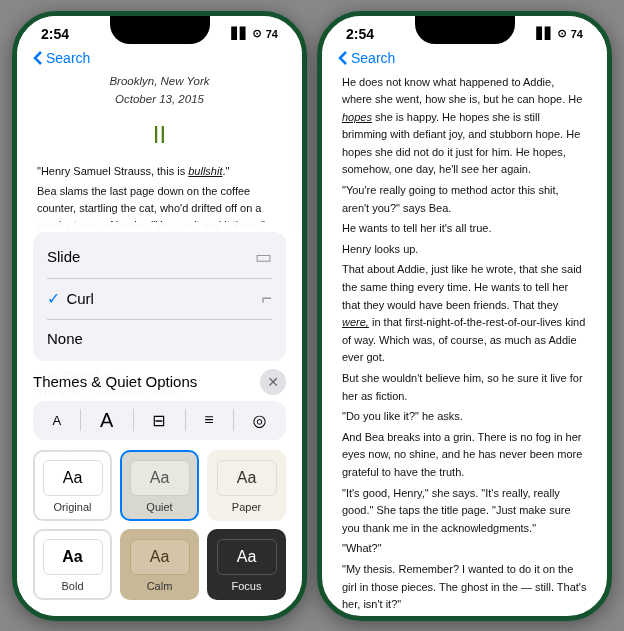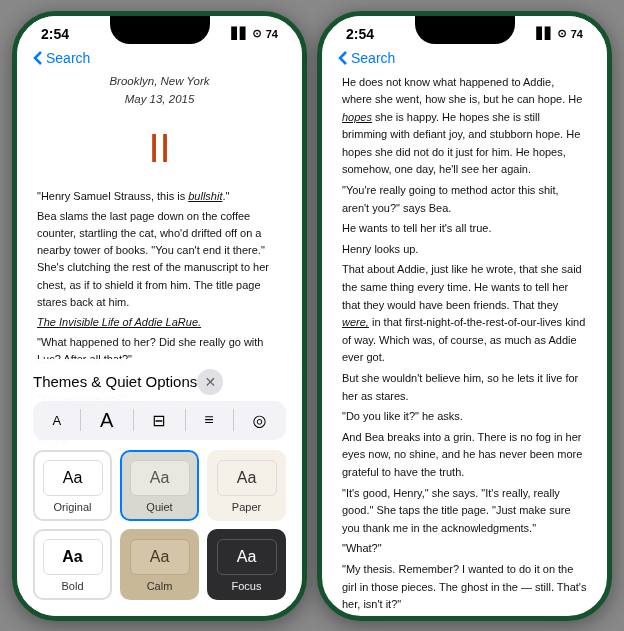--- a/index.html
+++ b/index.html
@@ -78,22 +78,22 @@
     }
     .book-header {
       text-align: center;
       font-style: italic;
       margin-bottom: 8px;
       font-size: 11.5px;
       color: #333;
     }
     .book-chapter {
       text-align: center;
-      color: #c2410c;
-      font-size: 40px;
+      color: #4d7c0f;
+      font-size: 24px;
       font-weight: 300;
       margin-bottom: 8px;
     }
     .book-text {
       font-size: 11px;
       line-height: 1.55;
       color: #111;
     }
     .book-text p { margin-bottom: 3px; }
     em { font-style: italic; text-decoration: underline; }
@@ -119,20 +119,21 @@
       padding: 10px 14px;
       font-size: 15px;
       color: #000;
     }
     .slide-option-item .check { color: #007AFF; font-size: 16px; margin-right: 6px; }
     .slide-option-item .right-icon { color: #999; font-size: 18px; }
     .divider { height: 0.5px; background: #ccc; margin: 0 14px; }
     .themes-header {
       display: flex;
       align-items: center;
+      justify-content: space-between;
       margin-bottom: 6px;
     }
     .themes-label {
       font-size: 15px;
       font-weight: 500;
       color: #000;
     }
     .themes-close {
       width: 26px; height: 26px;
       background: #e0e0e5;
@@ -232,40 +233,56 @@
         <svg viewBox="0 0 10 16" fill="none" stroke="#007AFF" stroke-width="2.5">
           <polyline points="8,2 2,8 8,14"></polyline>
         </svg>
         <span>Search</span>
       </div>
     </div>
 
     <div class="book-content">
       <div class="book-header">
         <div>Brooklyn, New York</div>
-        <div>May 13, 2015</div>
+        <div>October 13, 2015</div>
       </div>
       <div class="book-chapter">II</div>
       <div class="book-text">
         <p>"Henry Samuel Strauss, this is <em>bullshit</em>."</p>
         <p>Bea slams the last page down on the coffee counter, startling the cat, who'd drifted off on a nearby tower of books. "You can't end it there." She's clutching the rest of the manuscript to her chest, as if to shield it from him. The title page stares back at him.</p>
         <p><em>The Invisible Life of Addie LaRue.</em></p>
         <p>"What happened to her? Did she really go with Luc? After all that?"</p>
         <p>Henry shrugs. "I assume so."</p>
         <p>"You <em>assume</em> so?"</p>
         <p>The truth is, he doesn't know.</p>
         <p>He's s</p>
         <p>scribe th</p>
         <p>them in</p>
         <p>hands m</p>
       </div>
     </div>
 
     <div class="overlay-panel">
 
+      <div class="slide-options">
+        <div class="slide-option-item">
+          <span>Slide</span>
+          <span class="right-icon">▭</span>
+        </div>
+        <div class="divider"></div>
+        <div class="slide-option-item">
+          <span class="check">✓</span>
+          <span>Curl</span>
+          <span class="right-icon" style="margin-left:auto">⌐</span>
+        </div>
+        <div class="divider"></div>
+        <div class="slide-option-item">
+          <span>None</span>
+        </div>
+      </div>
 
       <div class="themes-header">
         <span class="themes-label">Themes &amp; Quiet Options</span>
         <div class="themes-close">✕</div>
       </div>
 
       <div class="toolbar-row">
         <span class="toolbar-btn toolbar-btn-a-small">A</span>
         <div class="toolbar-divider"></div>
         <span class="toolbar-btn toolbar-btn-a-large" style="font-size:20px">A</span>
@@ -343,21 +360,21 @@
         <span>Search</span>
       </div>
     </div>
 
     <div class="right-book">
       <p>He does not know what happened to Addie, where she went, how she is, but he can hope. He <em>hopes</em> she is happy. He hopes she is still brimming with defiant joy, and stubborn hope. He hopes she did not do it just for him. He hopes, somehow, one day, he'll see her again.</p>
       <p>"You're really going to method actor this shit, aren't you?" says Bea.</p>
       <p>He wants to tell her it's all true.</p>
       <p>Henry looks up.</p>
       <p>That about Addie, just like he wrote, that she said the same thing every time. He wants to tell her that they would have been friends. That they <em>were,</em> in that first-night-of-the-rest-of-our-lives kind of way. Which was, of course, as much as Addie ever got.</p>
-      <p>But she wouldn't believe him, so he lets it live for her as stares.</p>
+      <p>But she wouldn't believe him, so he sure it live for her as fiction.</p>
       <p>"Do you like it?" he asks.</p>
       <p>And Bea breaks into a grin. There is no fog in her eyes now, no shine, and he has never been more grateful to have the truth.</p>
       <p>"It's good, Henry," she says. "It's really, really good." She taps the title page. "Just make sure you thank me in the acknowledgments."</p>
       <p>"What?"</p>
       <p>"My thesis. Remember? I wanted to do it on the girl in those pieces. The ghost in the — still. That's her, isn't it?"</p>
       <p>And of course, it is. &nbsp;&nbsp;&nbsp;&nbsp;&nbsp; ught of Henry runs his h&nbsp;&nbsp;&nbsp;&nbsp; his, but relieved and &nbsp;&nbsp;&nbsp;&nbsp;&nbsp; lips, from could b</p>
 
     </div>
   </div>
 

